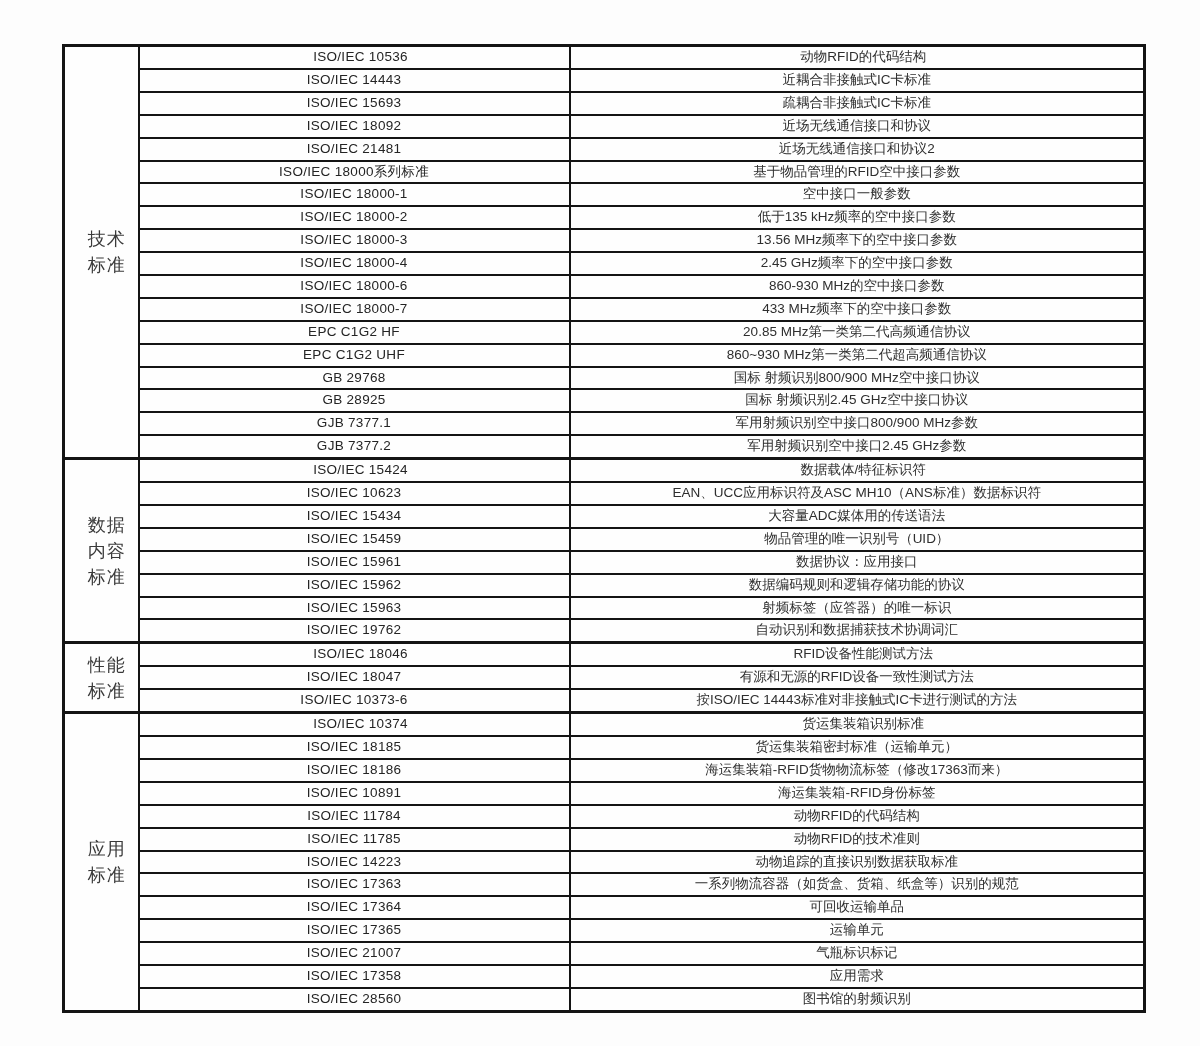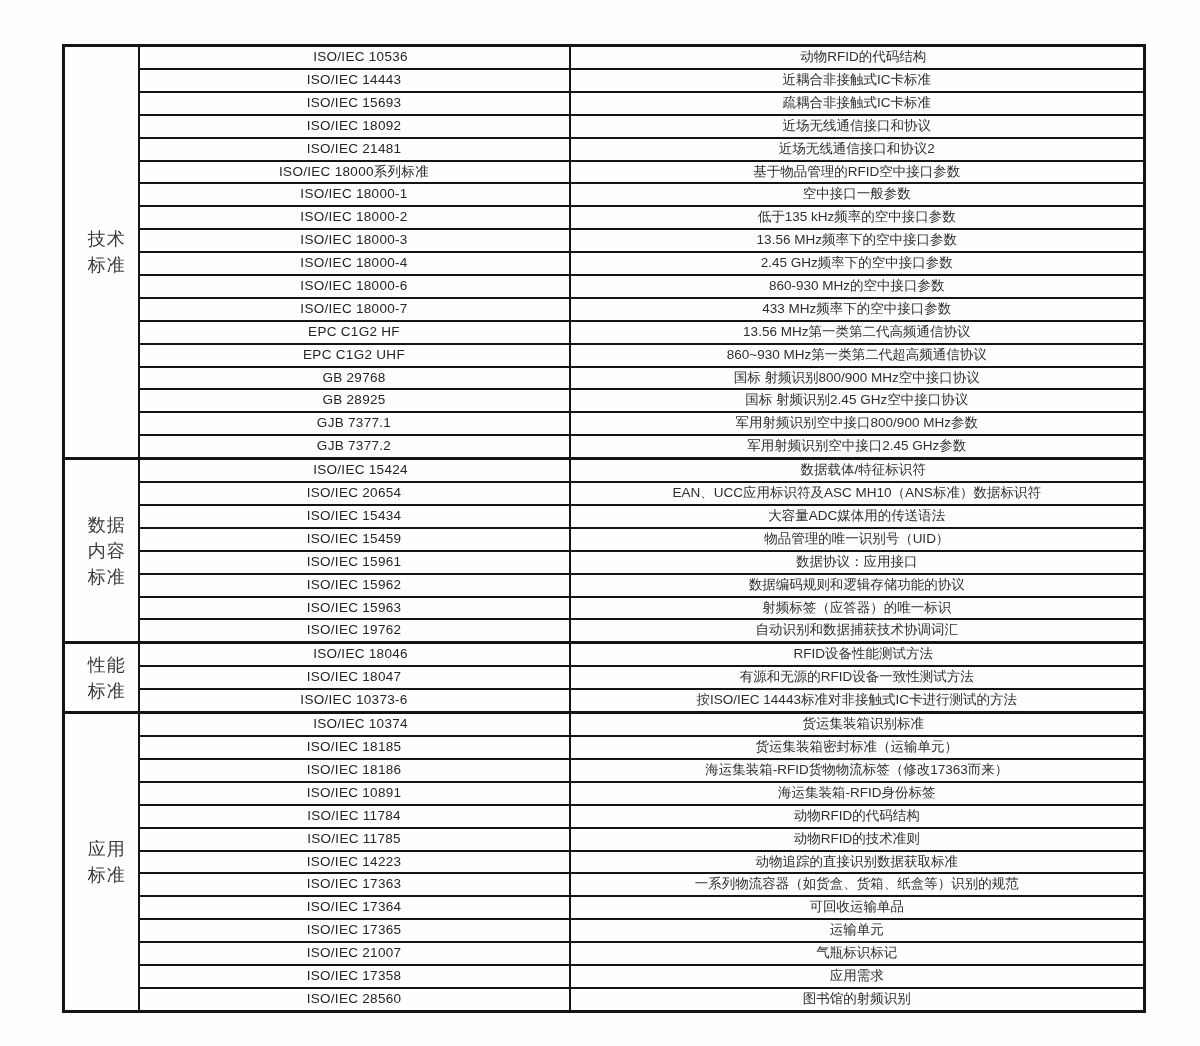--- a/index.html
+++ b/index.html
@@ -119,21 +119,21 @@
           <tr>
             <td class="std">ISO/IEC 18000-6</td>
             <td class="desc">860-930 MHz的空中接口参数</td>
           </tr>
           <tr>
             <td class="std">ISO/IEC 18000-7</td>
             <td class="desc">433 MHz频率下的空中接口参数</td>
           </tr>
           <tr>
             <td class="std">EPC C1G2 HF</td>
-            <td class="desc">13.56 MHz第一类第二代高频通信协议</td>
+            <td class="desc">20.85 MHz第一类第二代高频通信协议</td>
           </tr>
           <tr>
             <td class="std">EPC C1G2 UHF</td>
             <td class="desc">860~930 MHz第一类第二代超高频通信协议</td>
           </tr>
           <tr>
             <td class="std">GB 29768</td>
             <td class="desc">国标 射频识别800/900 MHz空中接口协议</td>
           </tr>
           <tr>
@@ -147,21 +147,21 @@
           <tr>
             <td class="std">GJB 7377.2</td>
             <td class="desc">军用射频识别空中接口2.45 GHz参数</td>
           </tr>
           <tr class="section-start">
             <td class="cat" rowspan="8">数据内容标准</td>
             <td class="std">ISO/IEC 15424</td>
             <td class="desc">数据载体/特征标识符</td>
           </tr>
           <tr>
-            <td class="std">ISO/IEC 20654</td>
+            <td class="std">ISO/IEC 10623</td>
             <td class="desc">EAN、UCC应用标识符及ASC MH10（ANS标准）数据标识符</td>
           </tr>
           <tr>
             <td class="std">ISO/IEC 15434</td>
             <td class="desc">大容量ADC媒体用的传送语法</td>
           </tr>
           <tr>
             <td class="std">ISO/IEC 15459</td>
             <td class="desc">物品管理的唯一识别号（UID）</td>
           </tr>

